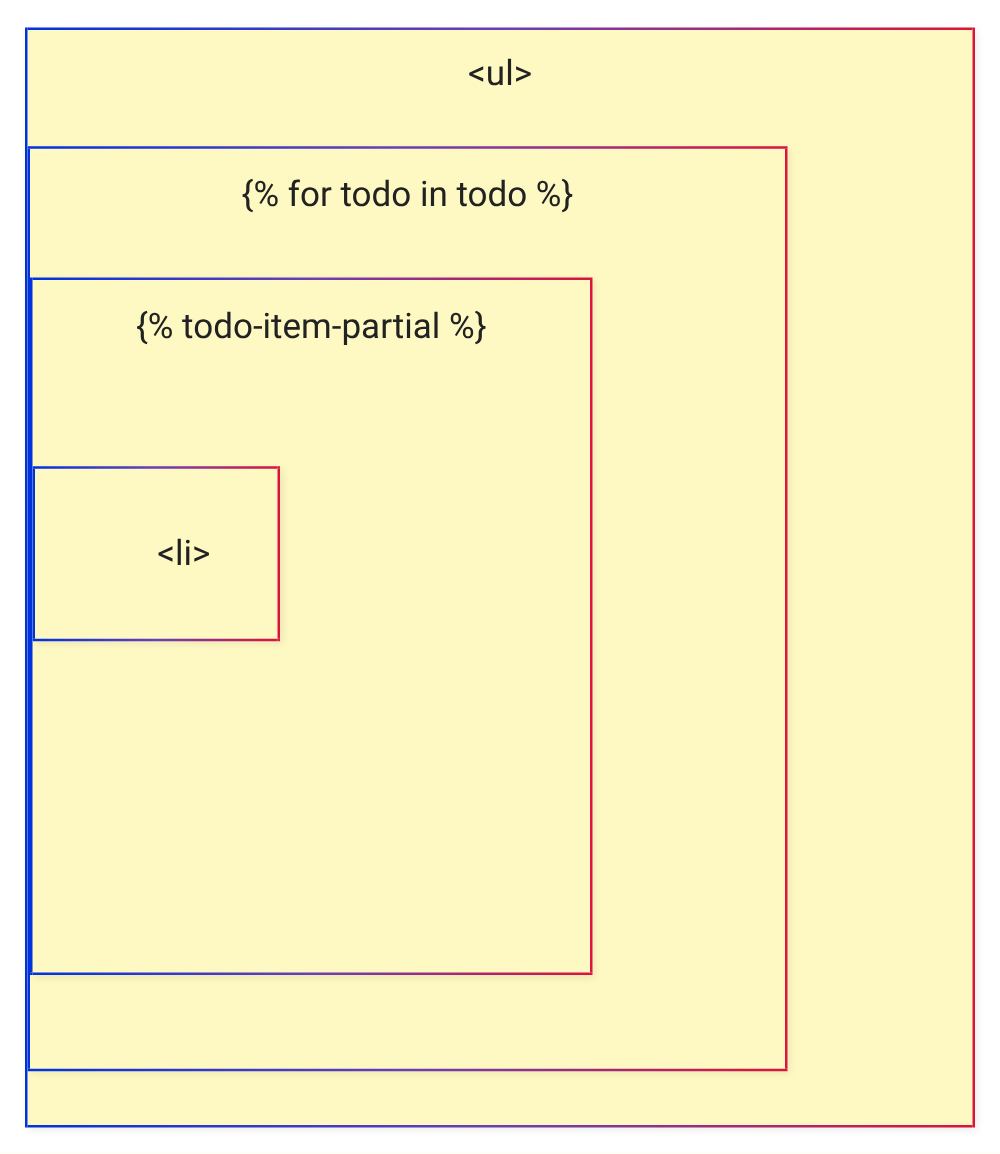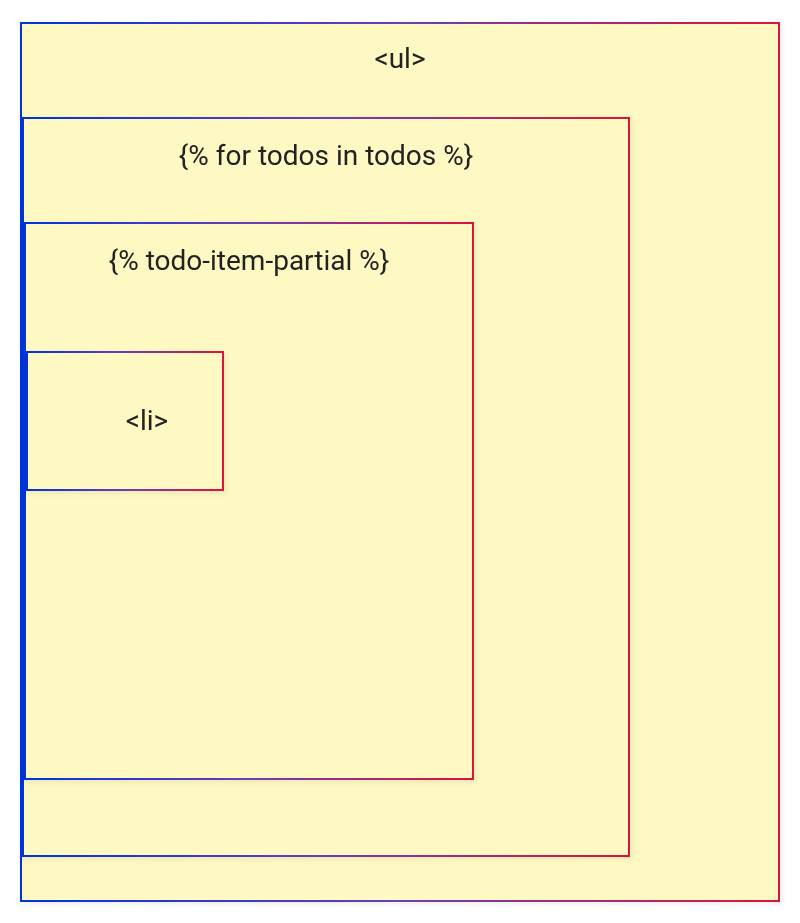--- a/index.html
+++ b/index.html
@@ -55,21 +55,21 @@
       margin-bottom: 50px;
     }
     
     .inner {
       width: 450px;
       height: 558px;
       padding-top: 20px;
     }
     
     .inner .label {
-      margin-bottom: 74px;
+      margin-bottom: 96px;
     }
     
     .innermost {
       width: 198px;
       height: 140px;
       justify-content: center;
       padding-top: 0;
     }
     
     .innermost .label {
@@ -77,21 +77,21 @@
       margin-left: 44px;
     }
   </style>
 </head>
 <body>
 
 <div class="gradient-box outer">
   <div class="label">&lt;ul&gt;</div>
 
   <div class="gradient-box middle">
-    <div class="label">{% for todos in todos %}</div>
+    <div class="label">{% for todo in todo %}</div>
 
     <div class="gradient-box inner">
       <div class="label">{% todo-item-partial %}</div>
 
       <div class="gradient-box innermost">
         <div class="label">&lt;li&gt;</div>
       </div>
     </div>
   </div>
 </div>

